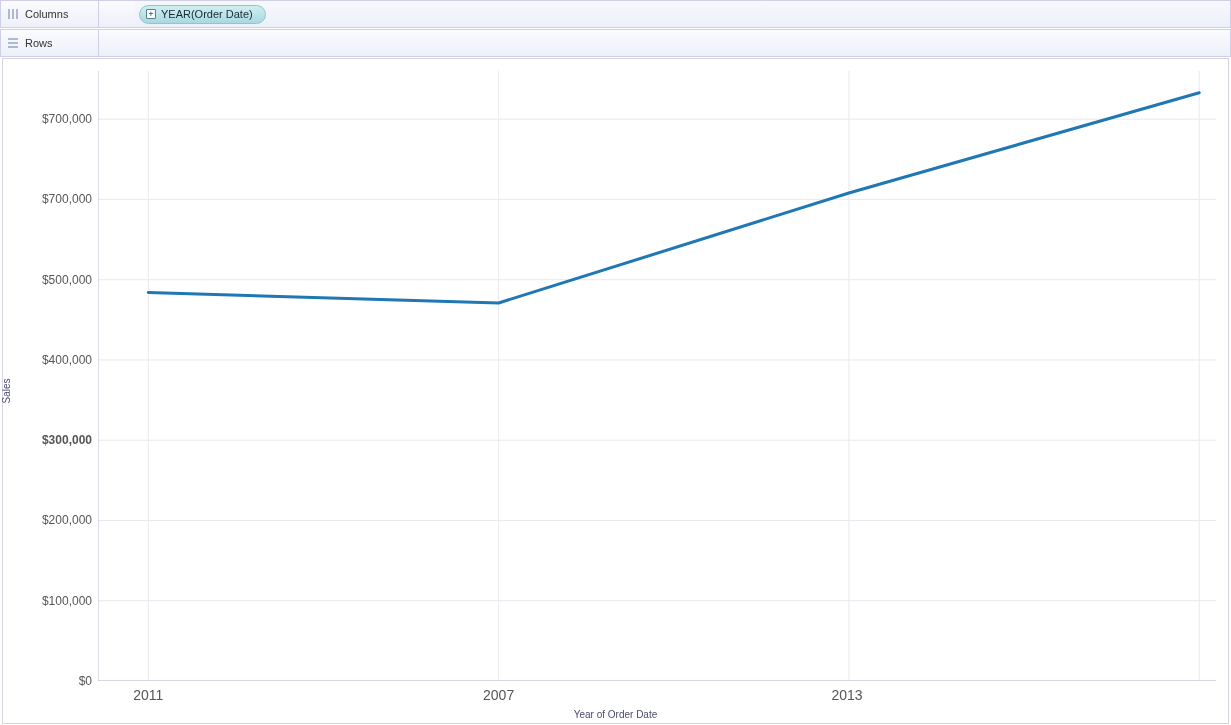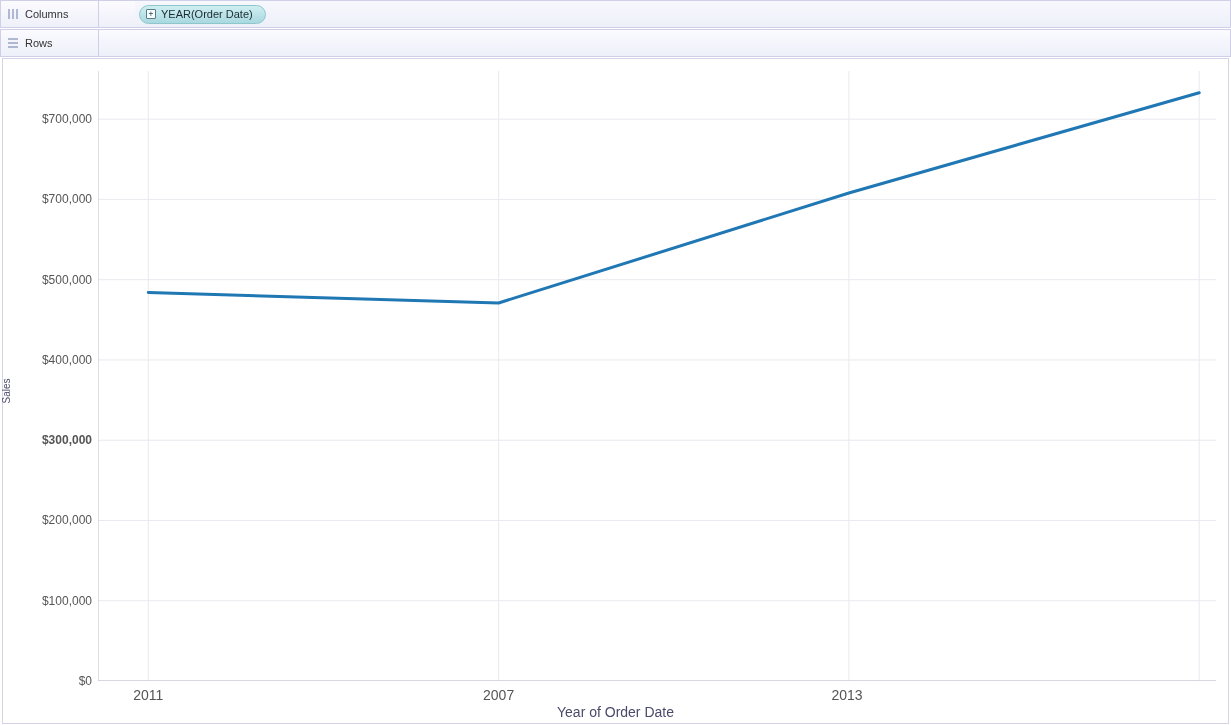--- a/index.html
+++ b/index.html
@@ -11,21 +11,21 @@
   .shelf-label{display:flex;align-items:center;gap:6px;width:98px;height:100%;padding-left:6px;color:#333;border-right:1px solid #cfcfe8;}
   .shelf-label .ic{width:12px;height:12px;display:inline-flex;align-items:center;justify-content:center;color:#6b7aa8}
   .shelf-track{flex:1;height:100%;display:flex;align-items:center;padding-left:4px;gap:4px;background:linear-gradient(#f7f8fd,#eef0f9);}
   .pill{display:inline-flex;align-items:center;height:19px;border-radius:10px;padding:0 12px 0 6px;font-size:11px;color:#1b2a33;background:linear-gradient(#cfeff2,#a9d8df);border:1px solid #8ec6cf;gap:5px;cursor:pointer}
   .pill .expand{display:inline-flex;align-items:center;justify-content:center;width:10px;height:10px;border:1px solid #5a7e88;background:#f7fdff;font-size:8px;line-height:1;color:#2a4a55;border-radius:1px;font-family:monospace}
   .pill-plain{padding-left:12px}
 
   
   .viz-wrap{position:relative;width:1227px;height:666px;margin:0 2px;border:1px solid #d4d4e8;background:#fff}
   .y-title{position:absolute;left:3px;top:50%;transform:translate(-50%,-50%) rotate(-90deg);transform-origin:center;font-size:10px;color:#4a4a6a}
-  .x-title{position:absolute;left:0;right:0;bottom:3px;text-align:center;font-size:14px;color:#4a4a6a}
+  .x-title{position:absolute;left:0;right:0;bottom:3px;text-align:center;font-size:10px;color:#4a4a6a}
   .plot{position:absolute;left:95px;top:12px;right:12px;bottom:42px;}
   svg{display:block}
   .grid line{stroke:#e9e9ef;stroke-width:1}
   .axis line{stroke:#bdbdce;stroke-width:1}
   .series{fill:none;stroke:#1f77b4;stroke-width:3;stroke-linejoin:round;stroke-linecap:round}
   .ytick-html{position:absolute;right:100%;padding-right:6px;font-size:12px;color:#555;transform:translateY(-50%);white-space:nowrap}
   .xtick-html{position:absolute;top:100%;padding-top:6px;font-size:14px;color:#555;transform:translateX(-50%)}
 </style>
 </head>
 <body>

